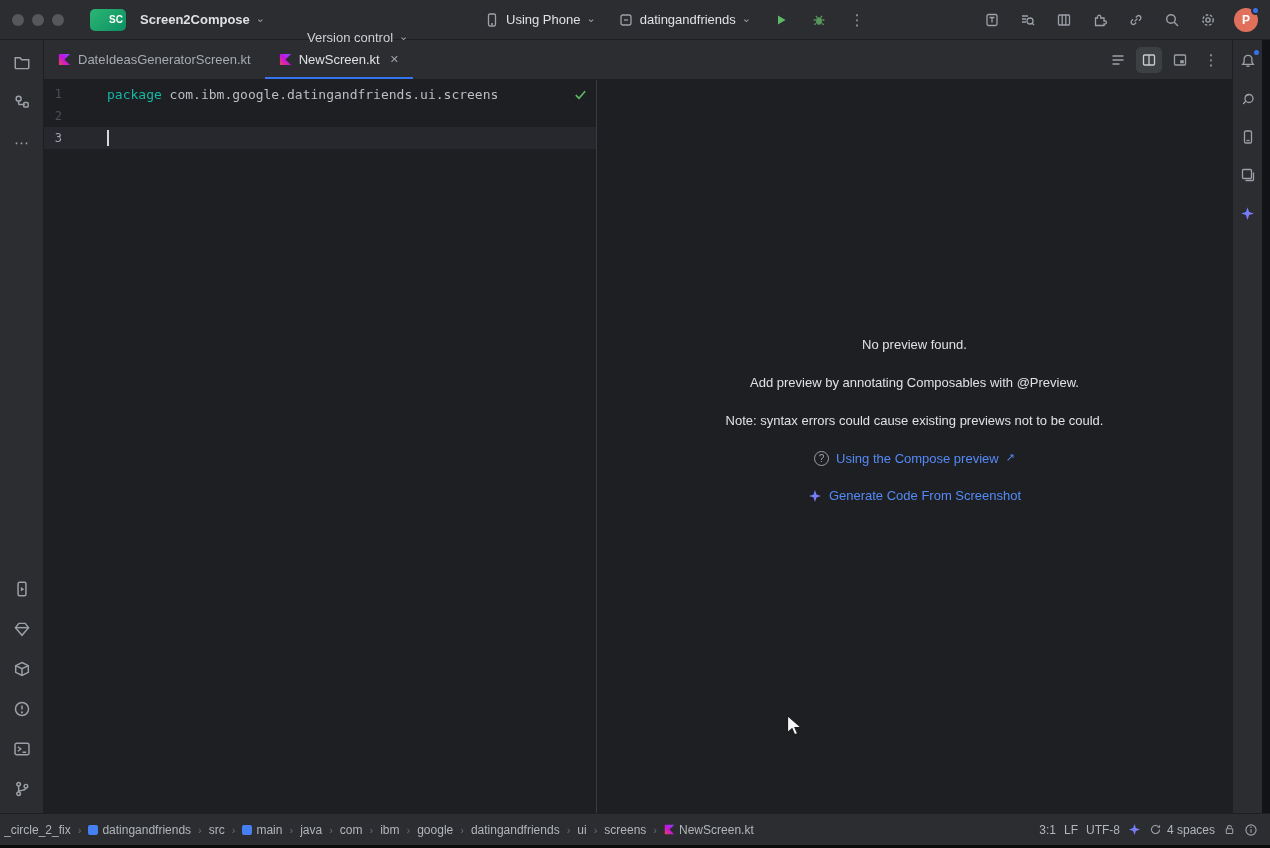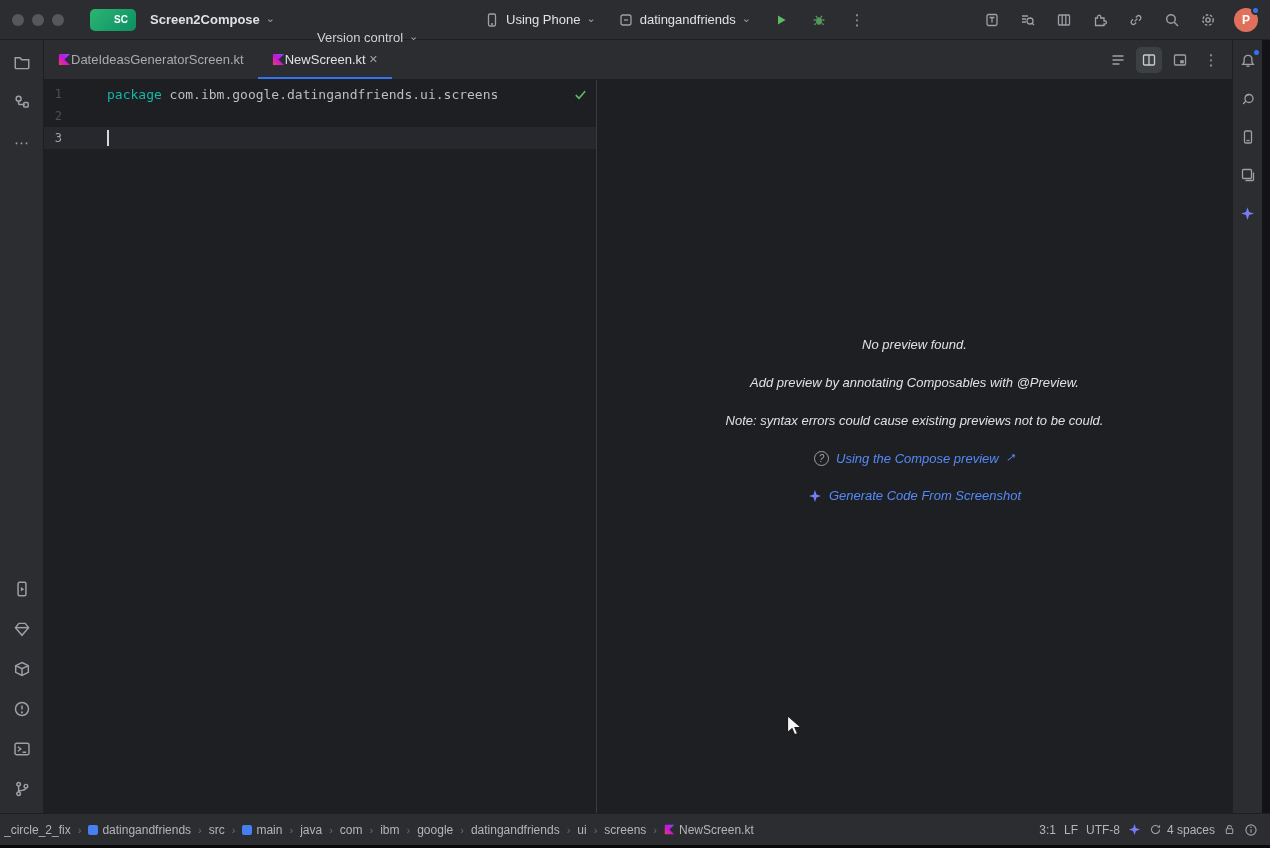--- a/index.html
+++ b/index.html
@@ -15,21 +15,21 @@
   svg { display:block; }
 
   
   .titlebar {
     height:40px; background:#2b2d30; border-bottom:1px solid #1e1f22;
     display:flex; align-items:center; padding:0 12px; position:relative;
   }
   .traffic { display:flex; gap:8px; margin-right:26px; }
   .light { width:12px; height:12px; border-radius:50%; background:#55575b; }
   .badge {
-    width:46px; height:22px; border-radius:5px;
+    width:36px; height:22px; border-radius:5px;
     background:linear-gradient(135deg,#2bb673,#0c8f63);
     color:#fff; font-size:10px; font-weight:700;
     display:flex; align-items:center; justify-content:center; margin-right:8px;padding-left:16px;
   }
   .tb-btn { display:flex; align-items:center; gap:6px; padding:4px 6px; border-radius:6px; cursor:default; white-space:nowrap; }
   .tb-label { color:#dfe1e5; }
   .bold { font-weight:700; }
   .chev { color:#9da0a8; font-size:11px; line-height:1; transform:translateY(-1px); }
   .vc-btn { margin-left:30px; color:#ced0d6;margin-top:36px; }
   .tb-center { position:absolute; left:478px; top:0; height:100%; display:flex; align-items:center; gap:10px; }
@@ -49,21 +49,21 @@
     width:44px; background:#2b2d30; border-right:1px solid #1e1f22;
     display:flex; flex-direction:column; align-items:center; padding:8px 0 10px;
   }
   .bar-group { display:flex; flex-direction:column; gap:12px; align-items:center; }
   .bar-bottom { margin-top:auto; }
 
   .content { flex:1; display:flex; flex-direction:column; min-width:0; }
 
   
   .tabbar { height:40px; background:#2b2d30; border-bottom:1px solid #1e1f22; display:flex; align-items:center; padding-right:8px; }
-  .tab { height:100%; display:flex; align-items:center; padding:0 14px; font-size:13px; color:#a8abb2; cursor:default; }
+  .tab { height:100%; display:flex; align-items:center; gap:7px; padding:0 14px; font-size:13px; color:#a8abb2; cursor:default; }
   .tab.active { color:#dfe1e5; box-shadow: inset 0 -2px 0 #3574f0; }
   .tab-close { font-size:11px; color:#9da0a8; margin-left:3px; line-height:1; }
   .view-toggles { margin-left:auto; display:flex; align-items:center; gap:5px; }
   .toggle { width:26px; height:26px; border-radius:5px; display:flex; align-items:center; justify-content:center; color:#9da0a8; }
   .toggle.selected { background:#3d4043; }
 
   
   .workspace { flex:1; display:flex; min-height:0; }
   .editor {
     width:552px; position:relative; background:#1e1f22; padding-top:3px;
@@ -76,21 +76,21 @@
   .code-text { color:#bcbec4; white-space:pre; }
   .kw { color:#14b8a6; }
   .caret-line { position:absolute; top:47px; left:0; right:0; height:22px; background:#26282e; }
   .caret-bar { position:absolute; top:50px; left:63px; width:1.5px; height:16px; background:#d6d8dd; z-index:2; }
   .inspection-check { position:absolute; top:7px; right:8px; z-index:3; }
 
   .divider { width:1px; background:#393b40; }
 
   
   .preview { flex:1; position:relative; background:#1e1f22; }
-  .preview-stack { position:absolute; top:257px; left:0; right:0; display:flex; flex-direction:column; align-items:center; gap:22px;font-style:italic; }
+  .preview-stack { position:absolute; top:257px; left:0; right:0; display:flex; flex-direction:column; align-items:center; gap:22px; }
   .msg { color:#dfe1e5; line-height:16px; }
   .link-row { display:flex; align-items:center; gap:7px; color:#548af7; cursor:default; }
   .ext { font-size:11px; transform:translateY(-1px); }
   .help-circle {
     width:15px; height:15px; border:1.2px solid #9da0a8; border-radius:50%;
     color:#9da0a8; font-size:10px; display:inline-flex; align-items:center; justify-content:center; line-height:1;
   }
 
   .rightbar {
     width:30px; background:#2b2d30; border-left:1px solid #1e1f22;

